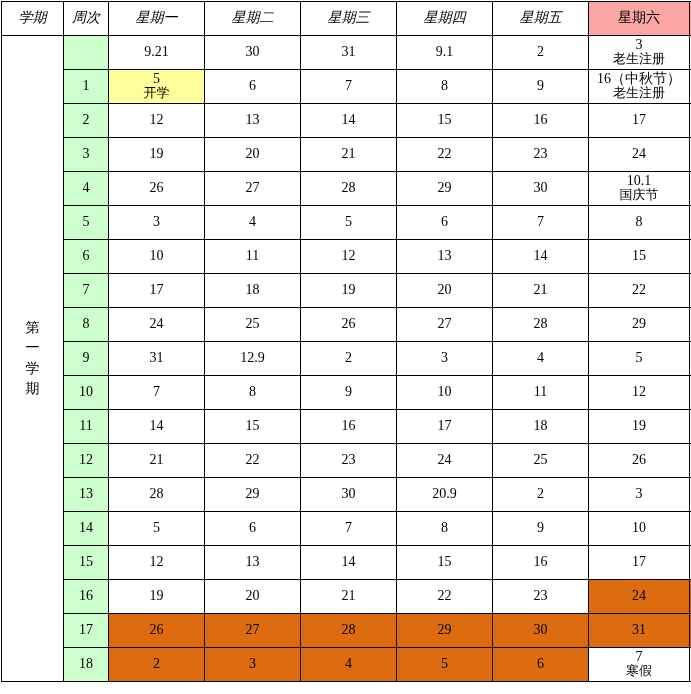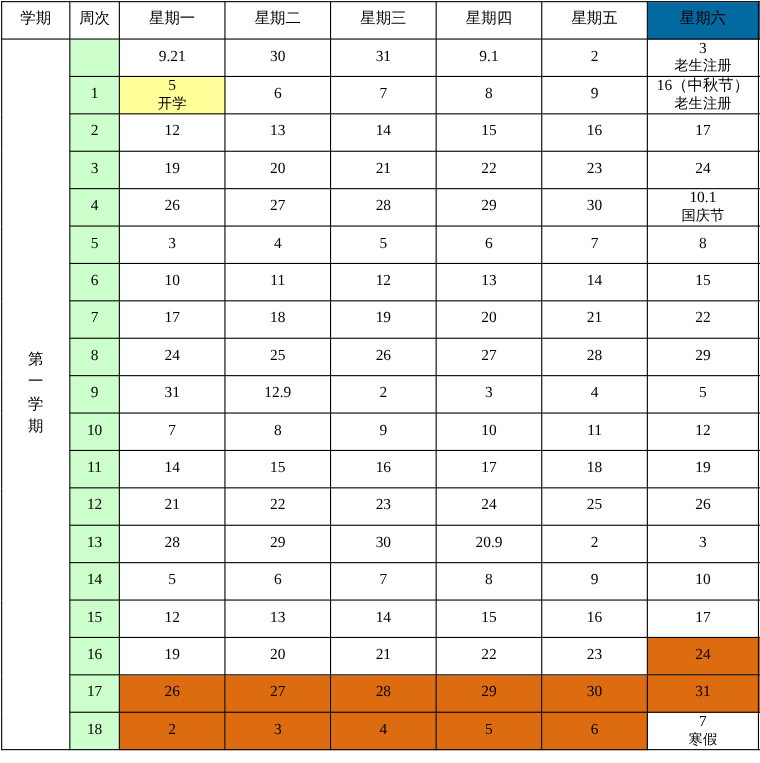--- a/index.html
+++ b/index.html
@@ -33,47 +33,48 @@
   col.c-term   { width: 62px; }
   col.c-week   { width: 45px; }
   col.c-day    { width: 96px; }
   col.c-sat    { width: 101px; }
   col.c-sun    { width: 96px; }
 
   thead td { height: 33px; }
   tbody td { height: 33px; }
 
   td.head-weekend {
-    background: #0369a1;
+    background: #fca5a5;
     color: #ff0000;
     font-weight: bold;
   }
   td.head-normal {
     background: #ffffff;
     color: #000000;
+    font-style: italic;
   }
   td.term-cell {
     font-size: 15px;
     letter-spacing: 0;
   }
   td.term-cell .v {
     display: block;
     line-height: 1.45;
   }
   td.weeknum {
     background: #ccffcc;
   }
   td.weeknum.blank {
     background: #ccffcc;
   }
   td.red { color: #ff0000; margin-left: 28px; }
   td.black { color: #000000; }
   td.orange { background: #dd6b10; }
   td.yellow { background: #ffff99; }
-  td .sub { display: block; font-size: 13px; }
+  td .sub { display: block; font-size: 13px; font-family: Liberation Mono, monospace; }
   td.small { font-size: 13px; }
 </style>
 </head>
 <body>
 
 <table class="calendar">
   <colgroup>
     <col class="c-term">
     <col class="c-week">
     <col class="c-day">

